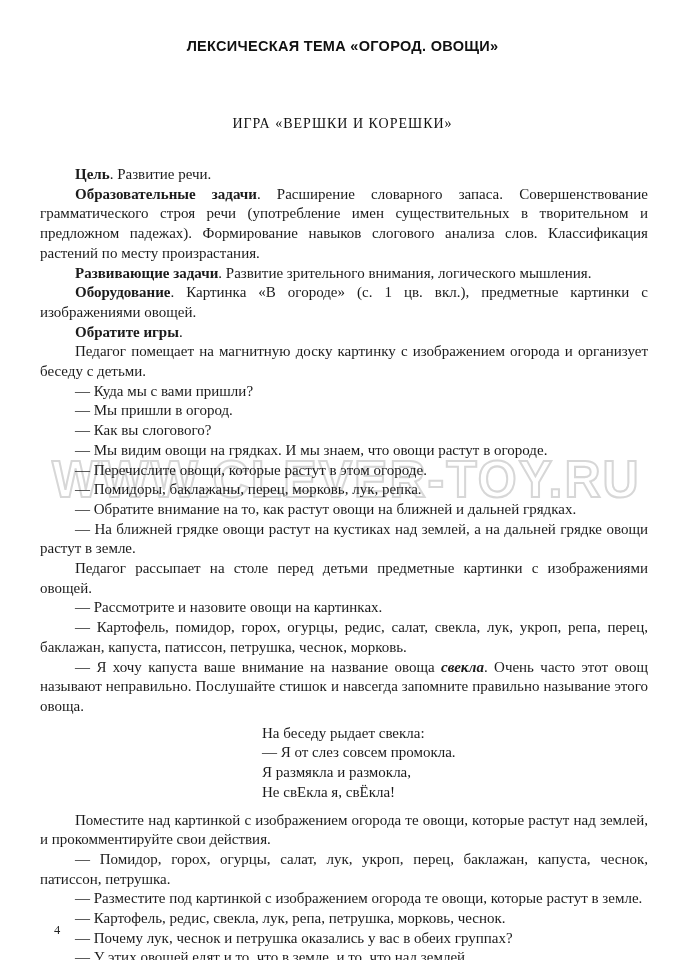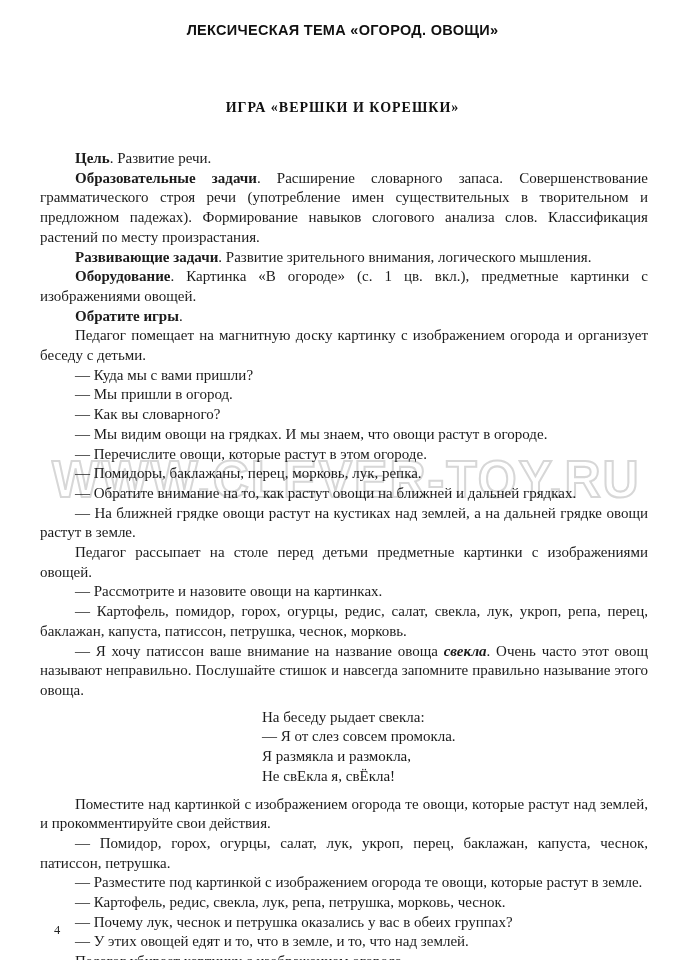--- a/index.html
+++ b/index.html
@@ -6,33 +6,33 @@
   .page {
     position: relative;
     width: 685px;
     height: 960px;
     background: #ffffff;
     overflow: hidden;
     color: #1b1b1b;
     font-family: "Liberation Serif", serif;
   }
   .page-title {
-    padding-top: 22px;
+    padding-top: 38px;
     text-align: center;
     font-family: "Liberation Sans", sans-serif;
     font-weight: bold;
     font-size: 14.5px;
     letter-spacing: 0.3px;
     color: #111;
   }
   .section-heading {
     margin-top: 62px;
     text-align: center;
     font-family: "Liberation Serif", serif;
-    font-weight: bold;
+    font-weight: normal;
     font-size: 14px;
     letter-spacing: 1px;
     color: #111;
   }
   .content {
     position: relative;
     z-index: 2;
     margin: 33px 37px 0 40px;
     font-size: 15px;
     line-height: 19.7px;
@@ -83,30 +83,30 @@
   <div class="section-heading">ИГРА «ВЕРШКИ И КОРЕШКИ»</div>
   <div class="content">
       <p class="para"><span class="b">Цель</span><span>. Развитие речи.</span></p>
       <p class="para"><span class="b">Образовательные задачи</span><span>. Расширение словарного запаса. Совершенствование грамматического строя речи (употребление имен существительных в творительном и предложном падежах). Формирование навыков слогового анализа слов. Классификация растений по месту произрастания.</span></p>
       <p class="para"><span class="b">Развивающие задачи</span><span>. Развитие зрительного внимания, логического мышления.</span></p>
       <p class="para"><span class="b">Оборудование</span><span>. Картинка «В огороде» (с. 1 цв. вкл.), предметные картинки с изображениями овощей.</span></p>
       <p class="para"><span class="b">Обратите игры</span><span>.</span></p>
       <p class="para italic"><span>Педагог помещает на магнитную доску картинку с изображением огорода и организует беседу с детьми.</span></p>
       <p class="para"><span>— Куда мы с вами пришли?</span></p>
       <p class="para"><span>— Мы пришли в огород.</span></p>
-      <p class="para"><span>— Как вы словарного?</span></p>
+      <p class="para"><span>— Как вы слогового?</span></p>
       <p class="para"><span>— Мы видим овощи на грядках. И мы знаем, что овощи растут в огороде.</span></p>
       <p class="para"><span>— Перечислите овощи, которые растут в этом огороде.</span></p>
       <p class="para"><span>— Помидоры, баклажаны, перец, морковь, лук, репка.</span></p>
       <p class="para"><span>— Обратите внимание на то, как растут овощи на ближней и дальней грядках.</span></p>
       <p class="para"><span>— На ближней грядке овощи растут на кустиках над землей, а на дальней грядке овощи растут в земле.</span></p>
       <p class="para italic"><span>Педагог рассыпает на столе перед детьми предметные картинки с изображениями овощей.</span></p>
       <p class="para"><span>— Рассмотрите и назовите овощи на картинках.</span></p>
       <p class="para"><span>— Картофель, помидор, горох, огурцы, редис, салат, свекла, лук, укроп, репа, перец, баклажан, капуста, патиссон, петрушка, чеснок, морковь.</span></p>
-      <p class="para"><span>— Я хочу патиссон ваше внимание на название овоща </span><span class="b i">свекла</span><span>. Очень часто этот овощ называют неправильно. Послушайте стишок и навсегда запомните правильно называние этого овоща.</span></p>
+      <p class="para"><span>— Я хочу капуста ваше внимание на название овоща </span><span class="b i">свекла</span><span>. Очень часто этот овощ называют неправильно. Послушайте стишок и навсегда запомните правильно называние этого овоща.</span></p>
       <div class="poem">
         <div class="poem-line">На беседу рыдает свекла:</div>
         <div class="poem-line">— Я от слез совсем промокла.</div>
         <div class="poem-line">Я размякла и размокла,</div>
         <div class="poem-line">Не свЕкла я, свЁкла!</div>
       </div>
       <p class="para"><span>Поместите над картинкой с изображением огорода те овощи, которые растут над землей, и прокомментируйте свои действия.</span></p>
       <p class="para"><span>— Помидор, горох, огурцы, салат, лук, укроп, перец, баклажан, капуста, чеснок, патиссон, петрушка.</span></p>
       <p class="para"><span>— Разместите под картинкой с изображением огорода те овощи, которые растут в земле.</span></p>
       <p class="para"><span>— Картофель, редис, свекла, лук, репа, петрушка, морковь, чеснок.</span></p>

